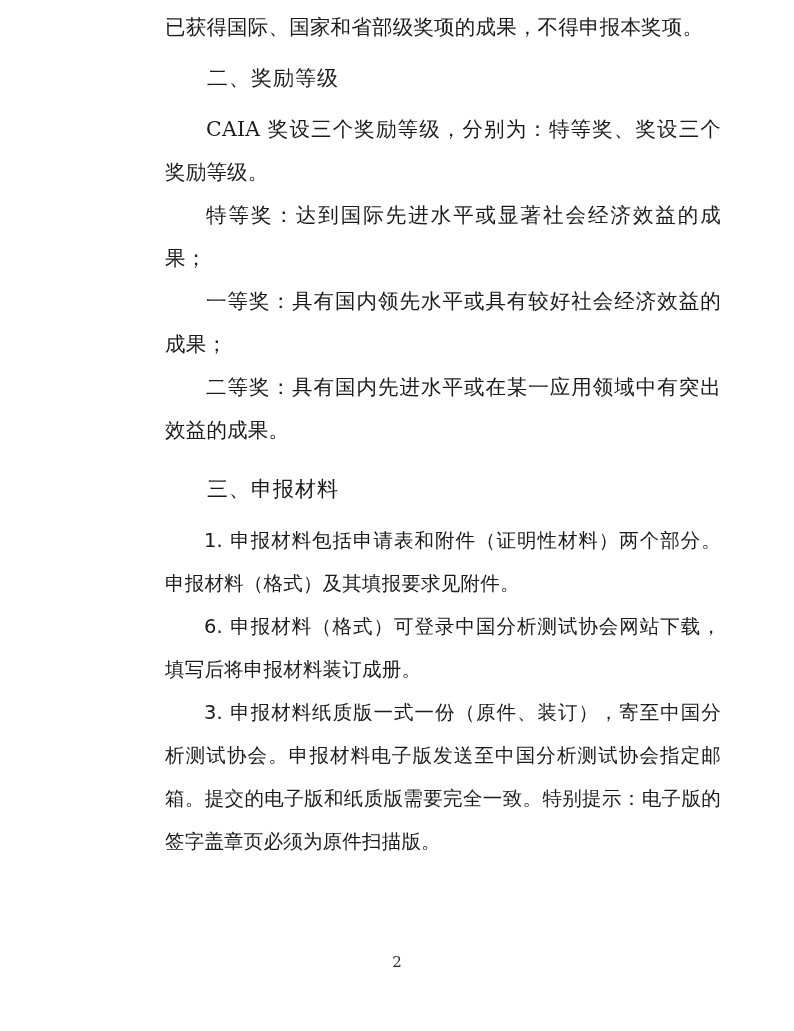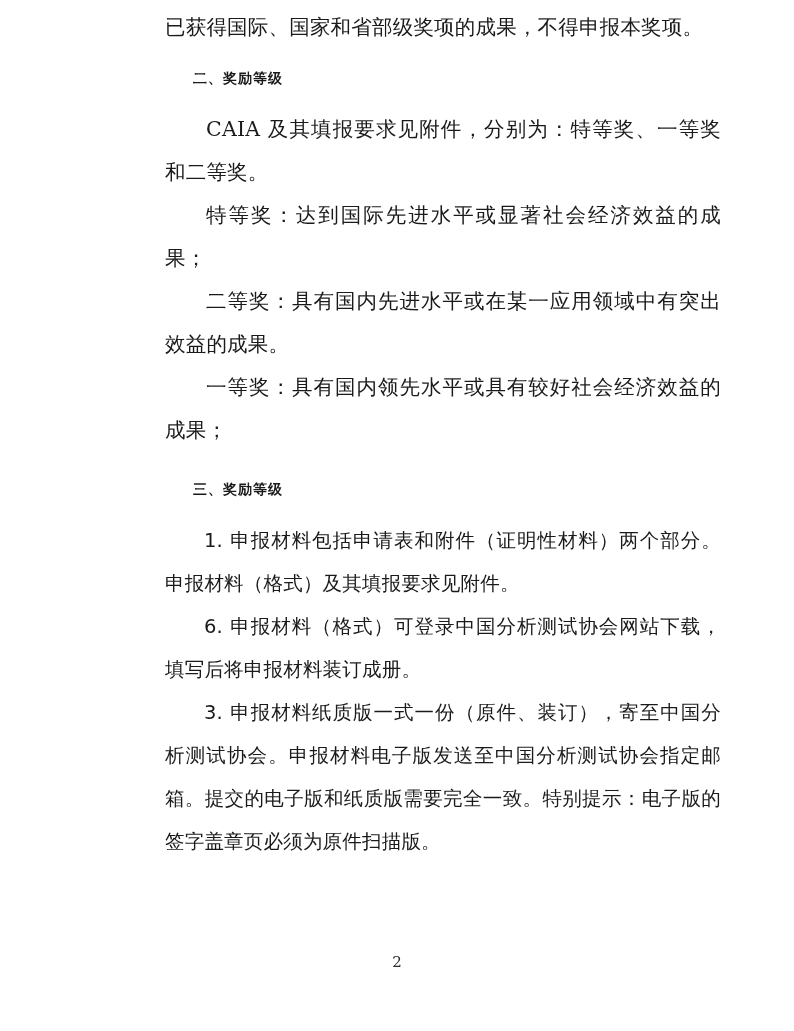--- a/index.html
+++ b/index.html
@@ -36,23 +36,23 @@
     padding: 0;
   }
   .para {
     text-indent: 2em;
   }
   .para-noindent {
     text-indent: 0;
   }
   .heading {
     text-indent: 2em;
-    font-weight: bold;
+    font-weight: normal;
     font-family: "DejaVu Sans", "Liberation Sans", sans-serif;
-    font-size: 14px;
+    font-size: 21px;
     letter-spacing: 1px;
   }
   .gap-sm { height: 8px; }
   .gap-md { height: 16px; }
   .sans {
     font-family: "DejaVu Sans", "Liberation Sans", sans-serif;
     font-size: 19.5px;
   }
   .page-number {
     position: absolute;
@@ -72,32 +72,32 @@
   <div class="doc-body">
 
     <p class="para-noindent">已获得国际、国家和省部级奖项的成果，不得申报本奖项。</p>
 
     <div class="gap-sm"></div>
 
     <p class="heading">二、奖励等级</p>
 
     <div class="gap-sm"></div>
 
-    <p class="para">CAIA 及其填报要求见附件，分别为：特等奖、一等奖和二等奖。</p>
+    <p class="para">CAIA 奖设三个奖励等级，分别为：特等奖、奖设三个奖励等级。</p>
 
     <p class="para">特等奖：达到国际先进水平或显著社会经济效益的成果；</p>
 
+    <p class="para">一等奖：具有国内领先水平或具有较好社会经济效益的成果；</p>
+
     <p class="para">二等奖：具有国内先进水平或在某一应用领域中有突出效益的成果。</p>
-
-    <p class="para">一等奖：具有国内领先水平或具有较好社会经济效益的成果；</p>
 
 
     <div class="gap-md"></div>
 
-    <p class="heading">三、奖励等级</p>
+    <p class="heading">三、申报材料</p>
 
     <div class="gap-sm"></div>
 
     <p class="para sans">1. 申报材料包括申请表和附件（证明性材料）两个部分。申报材料（格式）及其填报要求见附件。</p>
 
     <p class="para sans">6. 申报材料（格式）可登录中国分析测试协会网站下载，填写后将申报材料装订成册。</p>
 
     <p class="para sans">3. 申报材料纸质版一式一份（原件、装订），寄至中国分析测试协会。申报材料电子版发送至中国分析测试协会指定邮箱。提交的电子版和纸质版需要完全一致。特别提示：电子版的签字盖章页必须为原件扫描版。</p>
 
   </div>

